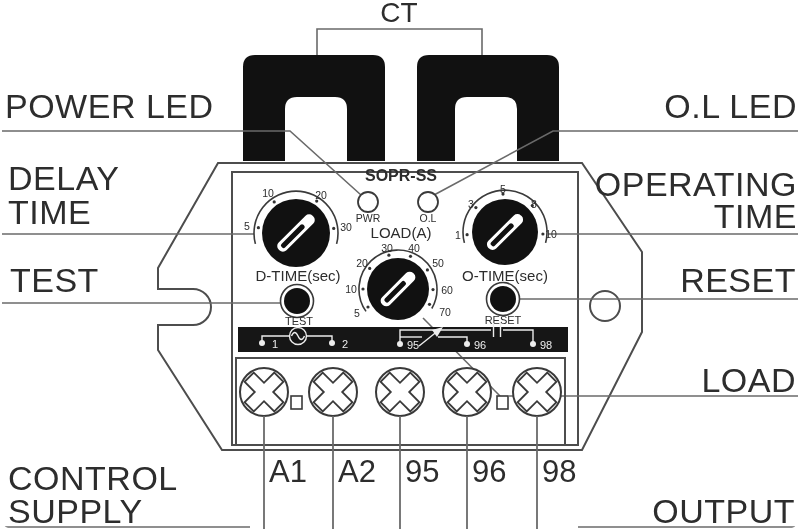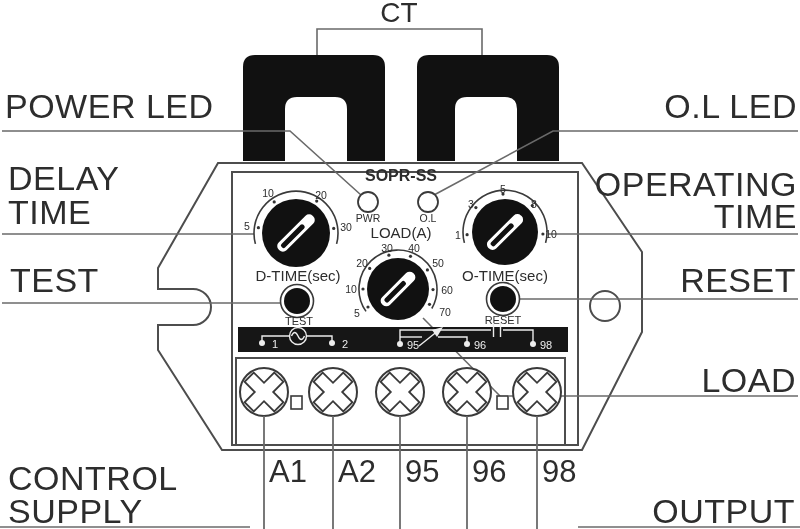--- a/index.html
+++ b/index.html
@@ -1,16 +1,16 @@
 <!DOCTYPE html>
 <html><head>
 <meta charset="utf-8">
 <style>
   html,body{margin:0;padding:0;background:#fff;}
-  .stage{width:800px;height:529px;position:relative;background:#fff;overflow:hidden;}
+  .stage{width:800px;height:529px;position:relative;background:#fff;overflow:hidden;border-radius:13px;}
   svg{display:block;}
   text{font-family:"Liberation Sans", sans-serif;fill:#2d2d2d;}
   .callout{font-size:34px;letter-spacing:0.5px;}
   .termlbl{font-size:31px;}
   .ct{font-size:28px;}
   .model{font-size:16px;font-weight:bold;}
   .panel-lbl{font-size:15px;}
   .small-lbl{font-size:11px;}
   .tiny-lbl{font-size:10.5px;}
   .scale{font-size:10.5px;}

